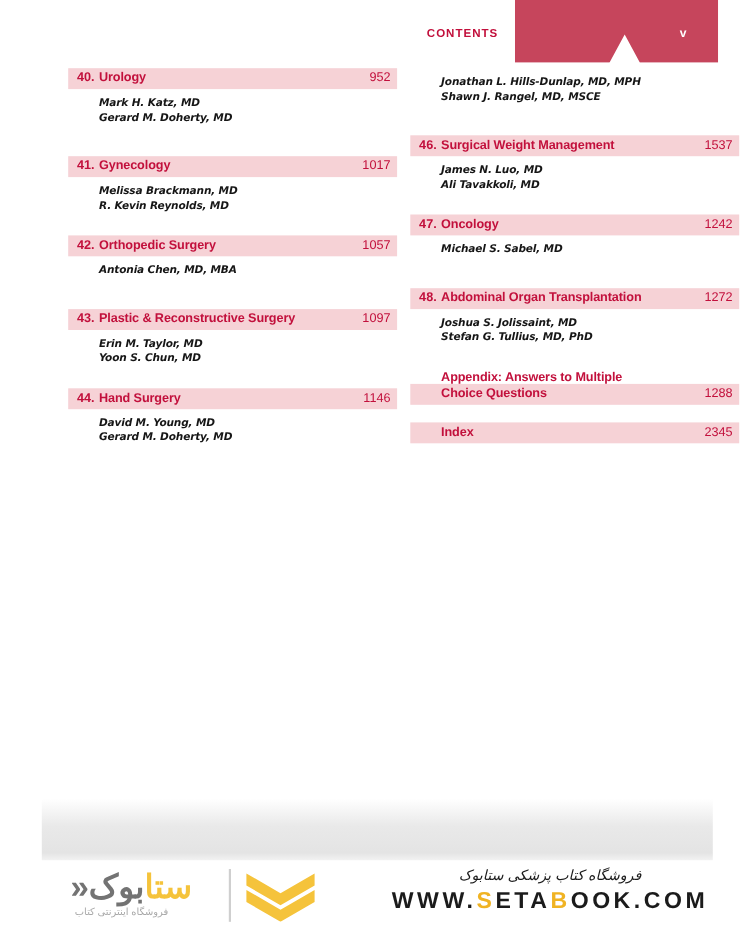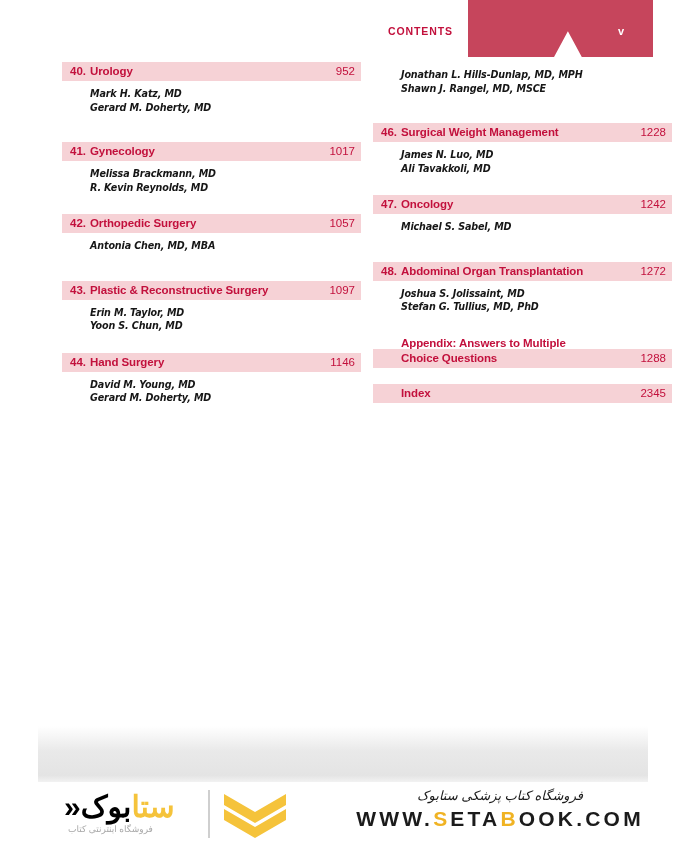--- a/index.html
+++ b/index.html
@@ -150,21 +150,21 @@
     position: absolute;
     left: 2px;
     top: 6px;
     font-size: 30px;
     font-weight: bold;
     direction: rtl;
     line-height: 30px;
     white-space: nowrap;
   }
   .logo-word .gold { color: #f5c33b; }
-  .logo-word .grey { color: #000000; }
+  .logo-word .grey { color: #737373; }
   .logo-sub {
     position: absolute;
     left: 6px;
     top: 38px;
     font-size: 9px;
     color: #a8a8a8;
     direction: rtl;
     white-space: nowrap;
   }
   .logo-divider {
@@ -292,21 +292,21 @@
         <div class="author">Jonathan L. Hills-Dunlap, MD, MPH</div>
         <div class="author">Shawn J. Rangel, MD, MSCE</div>
       </div>
     </div>
     <div class="spacer-22"></div>
 
     <div class="entry">
       <div class="entry-row">
         <span class="entry-num">46.</span>
         <span class="entry-title">Surgical Weight Management</span>
-        <span class="entry-page">1228</span>
+        <span class="entry-page">1537</span>
       </div>
       <div class="entry-authors">
         <div class="author">James N. Luo, MD</div>
         <div class="author">Ali Tavakkoli, MD</div>
       </div>
     </div>
     <div class="spacer-14"></div>
 
     <div class="entry">
       <div class="entry-row">

